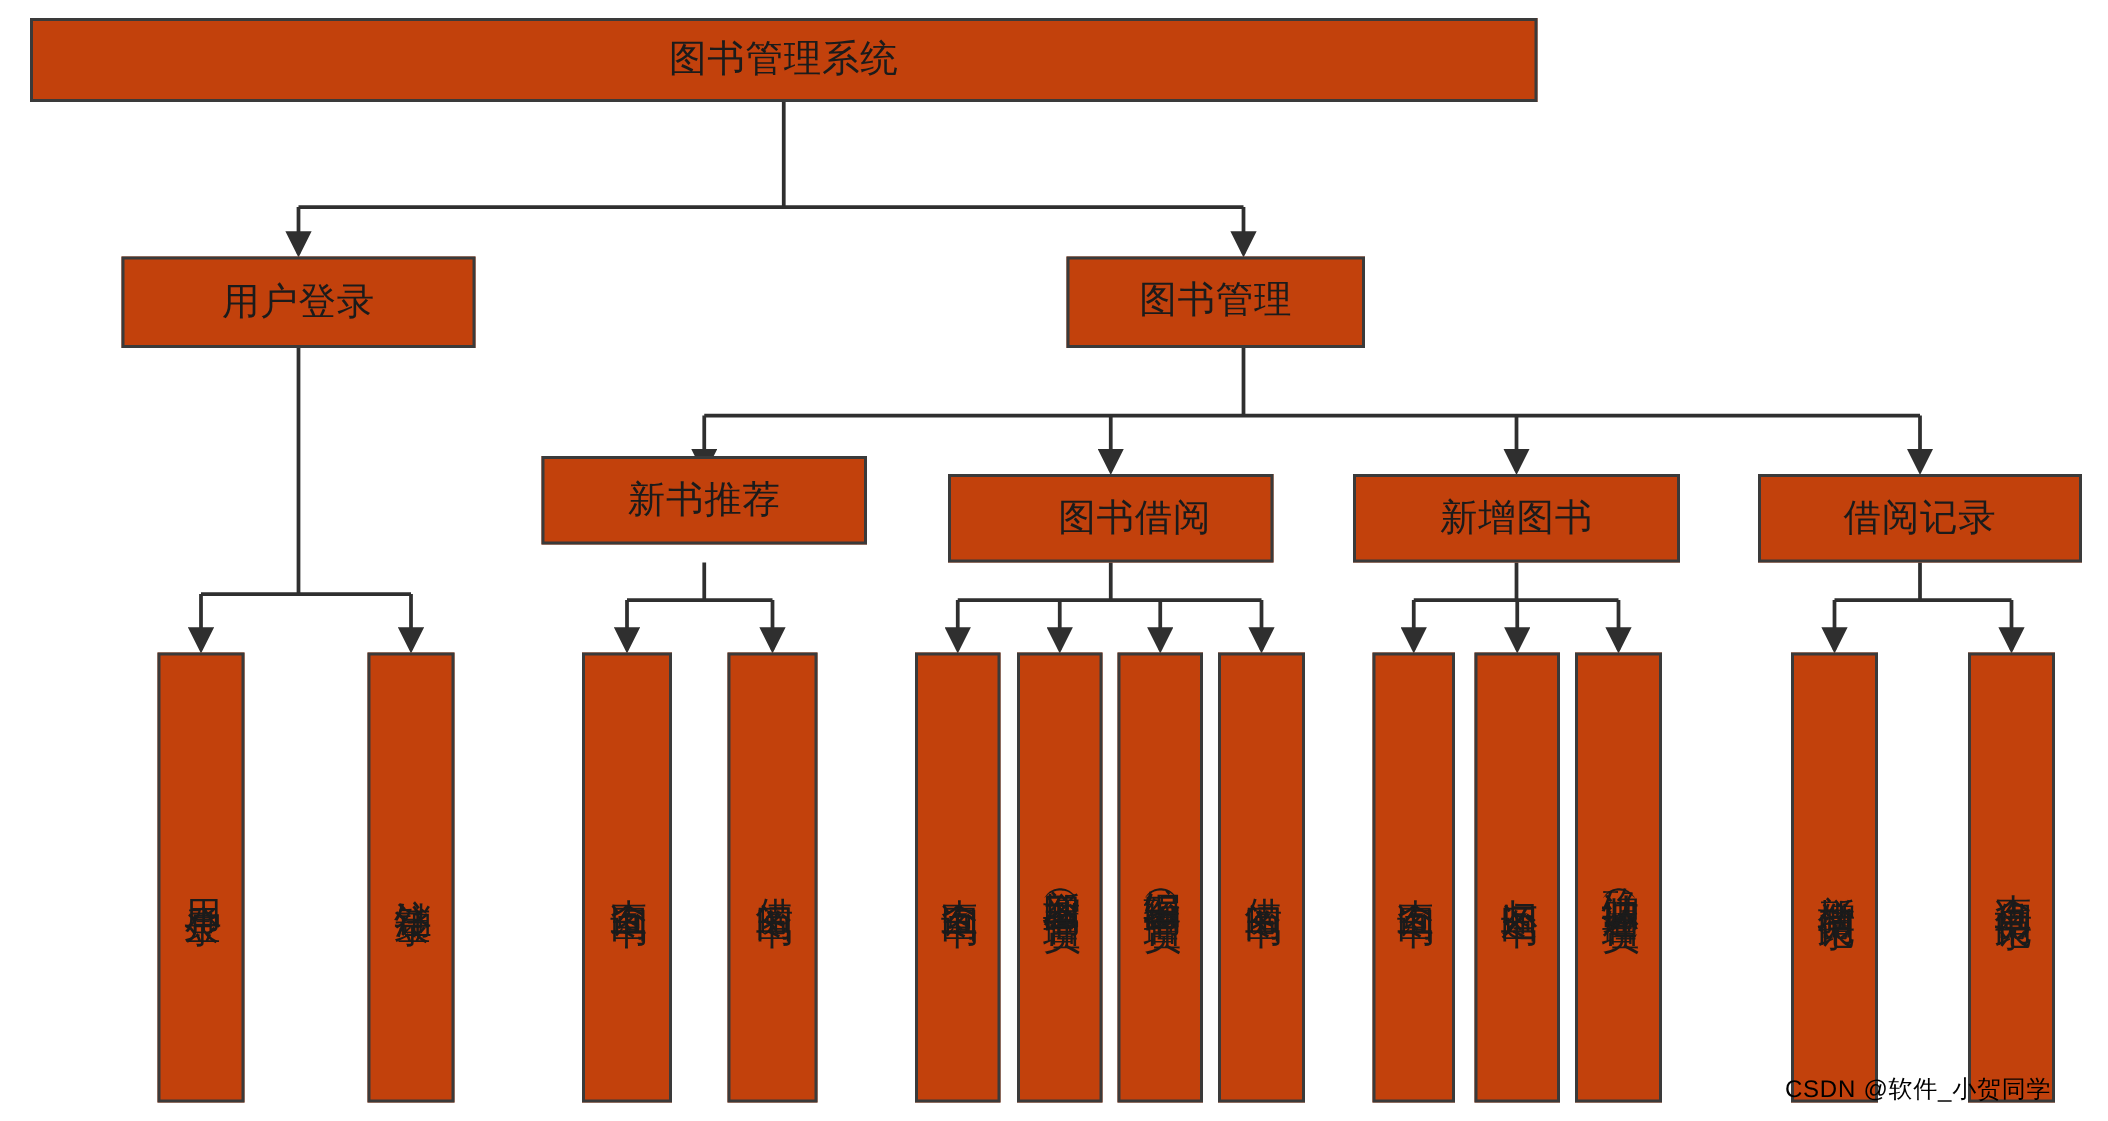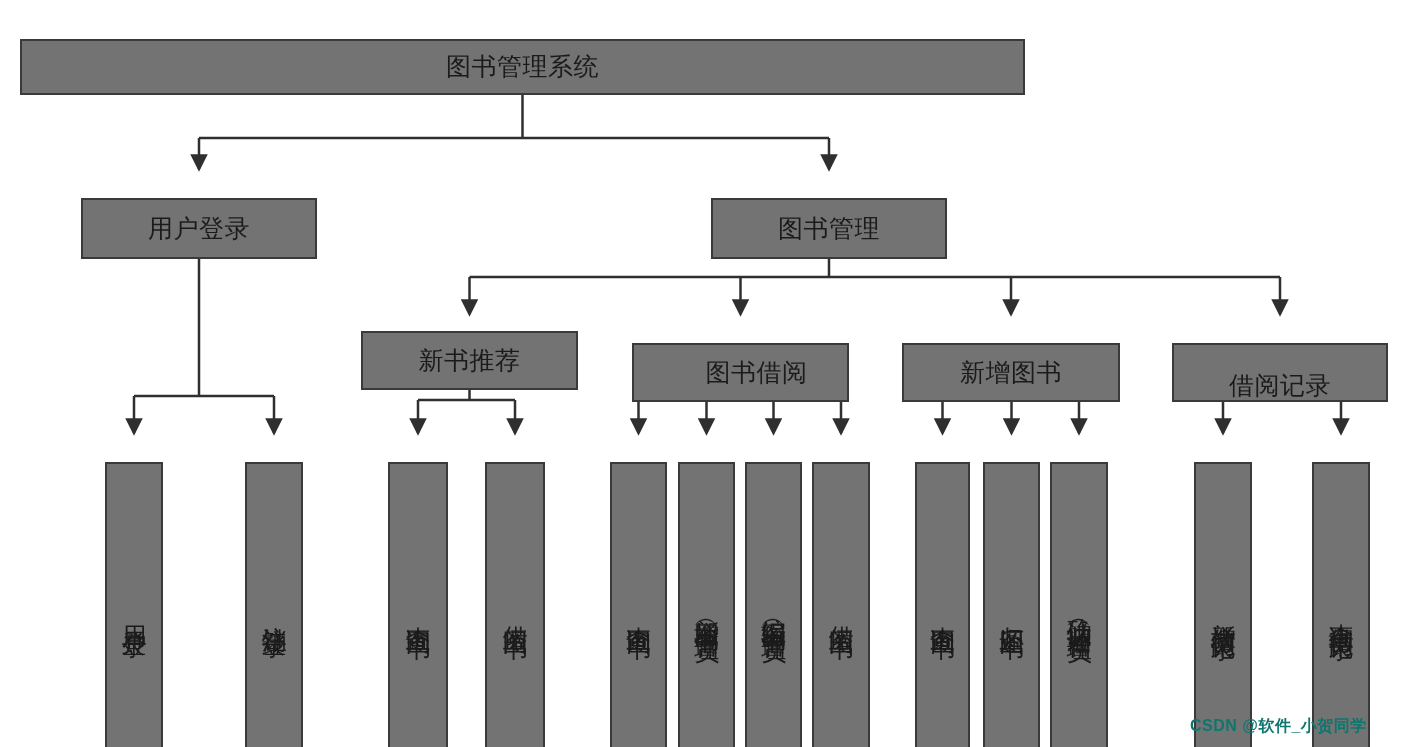--- a/index.html
+++ b/index.html
@@ -20,27 +20,26 @@
   svg.edges {
     position: absolute;
     left: 0;
     top: 0;
     width: 1405px;
     height: 747px;
   }
   .node {
     position: absolute;
     box-sizing: border-box;
-    background: #737373;
+    background: #c2410c;
     border: 2.5px solid #3a3a3a;
     display: flex;
     align-items: center;
     justify-content: center;
     color: #1b1b1b;
-    margin-top: 27px;
   }
   .node .label {
     display: block;
     text-align: center;
     line-height: 1.18;
     letter-spacing: 0.5px;
   }
   .node.horiz .label {
     writing-mode: horizontal-tb;
     font-size: 25px;
@@ -53,25 +52,24 @@
   .node.vert .label {
     writing-mode: vertical-rl;
     text-orientation: upright;
     font-size: 25px;
     letter-spacing: 3px;
     max-height: 100%;
   }
   .watermark {
     position: absolute;
     font-size: 16px;
-    color: #0f766e;
+    color: #000000;
     white-space: nowrap;
     letter-spacing: 0.5px;
     font-family: "Liberation Sans", "DejaVu Sans", sans-serif;
-    font-weight: bold;
   }
 </style>
 </head>
 <body>
 
 <div id="canvas">
 
   <svg class="edges" viewBox="0 0 1405 747" xmlns="http://www.w3.org/2000/svg">
     <defs>
       <marker id="arrow" viewBox="0 0 10 10" refX="8.5" refY="5" markerWidth="7" markerHeight="7" orient="auto-start-reverse">
@@ -115,33 +113,33 @@
       </g>
   </svg>
 
   <div id="node-layer">
       <div class="node horiz" style="left: 20px; top: 12px; width: 1005px; height: 56px;">
         <span class="label">图书管理系统</span>
       </div>
       <div class="node horiz" style="left: 81px; top: 171px; width: 236px; height: 61px;">
         <span class="label">用户登录</span>
       </div>
-      <div class="node horiz" style="left: 711px; top: 171px; width: 236px; height: 61px;">
+      <div class="node horiz" style="left: 711px; top: 171px; width: 199px; height: 61px; font-family: Liberation Mono, monospace;">
         <span class="label">图书管理</span>
       </div>
       <div class="node horiz" style="left: 361px; top: 304px; width: 217px; height: 59px;">
         <span class="label">新书推荐</span>
       </div>
       <div class="node horiz" style="left: 632px; top: 316px; width: 217px; height: 59px; padding-left: 32px;">
         <span class="label">图书借阅</span>
       </div>
       <div class="node horiz" style="left: 902px; top: 316px; width: 218px; height: 59px;">
         <span class="label">新增图书</span>
       </div>
-      <div class="node horiz" style="left: 1172px; top: 316px; width: 216px; height: 59px; align-items: flex-end;">
+      <div class="node horiz" style="left: 1172px; top: 316px; width: 216px; height: 59px;">
         <span class="label">借阅记录</span>
       </div>
       <div class="node vert" style="left: 105px; top: 435px; width: 58px; height: 300px;">
         <span class="label">用户登录</span>
       </div>
       <div class="node vert" style="left: 245px; top: 435px; width: 58px; height: 300px;">
         <span class="label">注销登录</span>
       </div>
       <div class="node vert" style="left: 388px; top: 435px; width: 60px; height: 300px;">
         <span class="label">查询图书</span>

